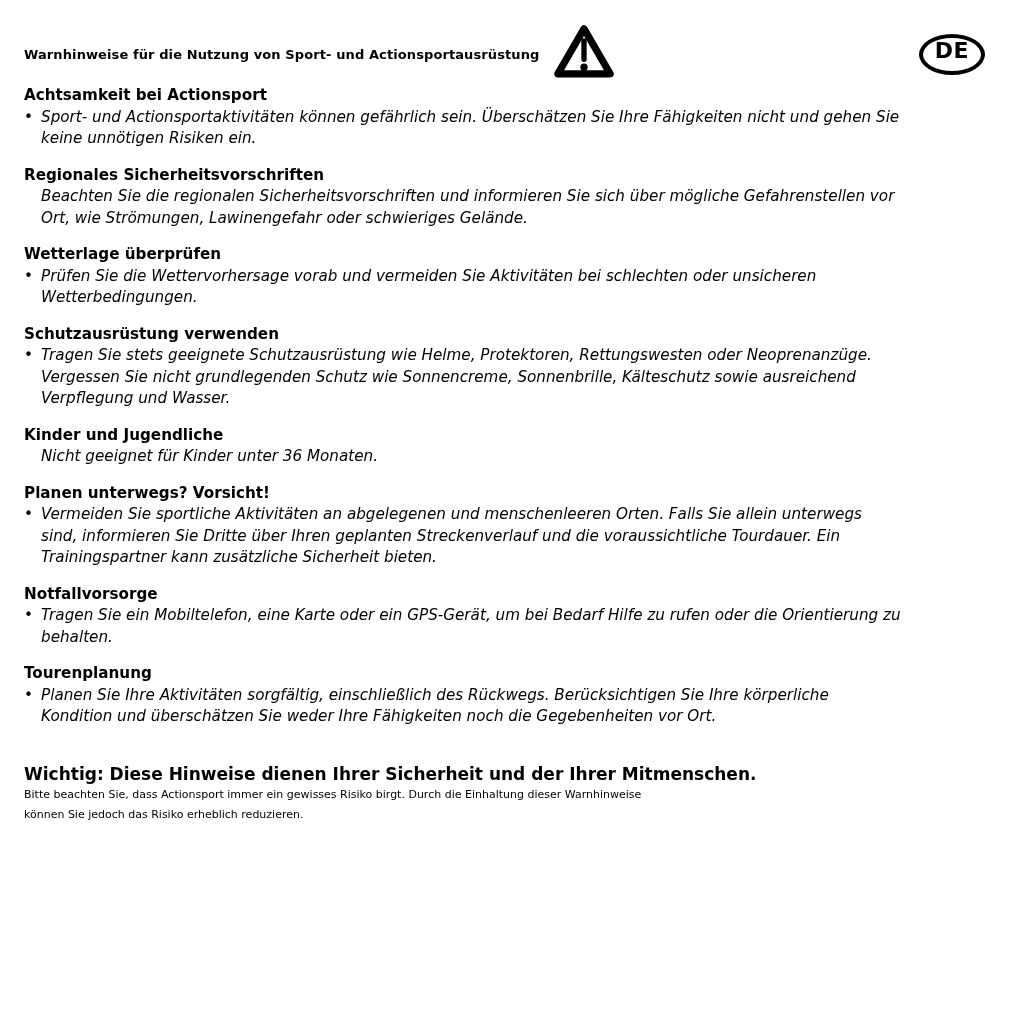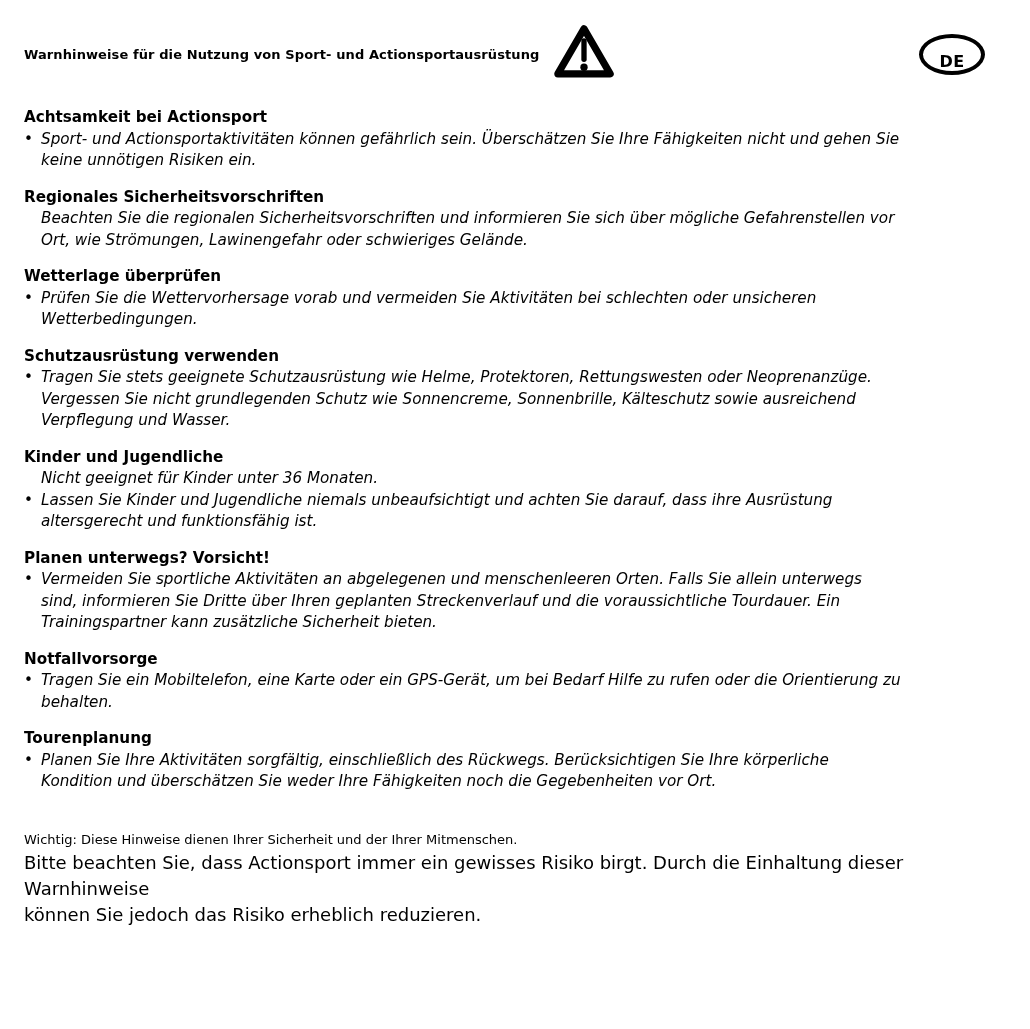--- a/index.html
+++ b/index.html
@@ -29,30 +29,30 @@
     flex: 0 0 auto;
   }
   .lang-badge {
     margin-left: auto;
     margin-right: 21px;
     width: 66px;
     height: 41px;
     border: 4px solid #000;
     border-radius: 50%;
     display: flex;
-    align-items: flex-end;
+    align-items: flex-start;
     justify-content: center;
-    font-size: 16px;
+    font-size: 22px;
     font-weight: bold;
     letter-spacing: 0.5px;
     flex: 0 0 auto;
   }
 
   
-  .content { margin-top: 22px; }
+  .content { }
   .section { margin-bottom: 15px; }
   .section h2 {
     font-size: 15.2px;
     font-weight: bold;
     line-height: 21.5px;
   }
   .item {
     position: relative;
     padding-left: 17px;
     font-size: 15.2px;
@@ -64,27 +64,27 @@
   .item.bullet::before {
     content: "\2022";
     position: absolute;
     left: 0;
     top: 0;
   }
 
   
   .footer { margin-top: 36px; }
   .footer .important {
-    font-size: 13px;
-    font-weight: normal;
+    font-size: 17px;
+    font-weight: bold;
     line-height: 21.5px;
   }
   .footer .note {
-    font-size: 18px;
-    line-height: 26px;
+    font-size: 11px;
+    line-height: 20px;
     white-space: pre-line;
     max-width: 995px;
   }
 </style>
 </head>
 <body>
 
 <div class="header">
   <div class="title">Warnhinweise für die Nutzung von Sport- und Actionsportausrüstung</div>
   <div class="warn-icon">
@@ -123,22 +123,20 @@
   <div class="section">
     <h2>Schutzausrüstung verwenden</h2>
     <div class="item bullet">Tragen Sie stets geeignete Schutzausrüstung wie Helme, Protektoren, Rettungswesten oder Neoprenanzüge.
 Vergessen Sie nicht grundlegenden Schutz wie Sonnencreme, Sonnenbrille, Kälteschutz sowie ausreichend
 Verpflegung und Wasser.</div>
   </div>
 
   <div class="section">
     <h2>Kinder und Jugendliche</h2>
     <div class="item">Nicht geeignet für Kinder unter 36 Monaten.</div>
-    <div class="item bullet">Lassen Sie Kinder und Jugendliche niemals unbeaufsichtigt und achten Sie darauf, dass ihre Ausrüstung
-altersgerecht und funktionsfähig ist.</div>
   </div>
 
   <div class="section">
     <h2>Planen unterwegs? Vorsicht!</h2>
     <div class="item bullet">Vermeiden Sie sportliche Aktivitäten an abgelegenen und menschenleeren Orten. Falls Sie allein unterwegs
 sind, informieren Sie Dritte über Ihren geplanten Streckenverlauf und die voraussichtliche Tourdauer. Ein
 Trainingspartner kann zusätzliche Sicherheit bieten.</div>
   </div>
 
   <div class="section">

